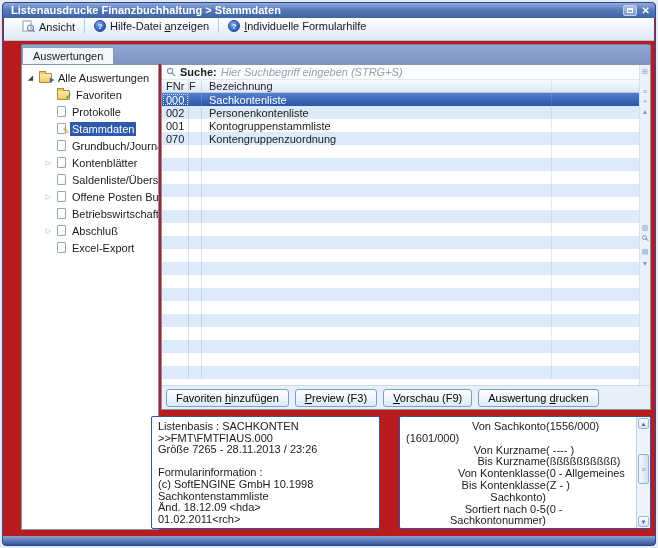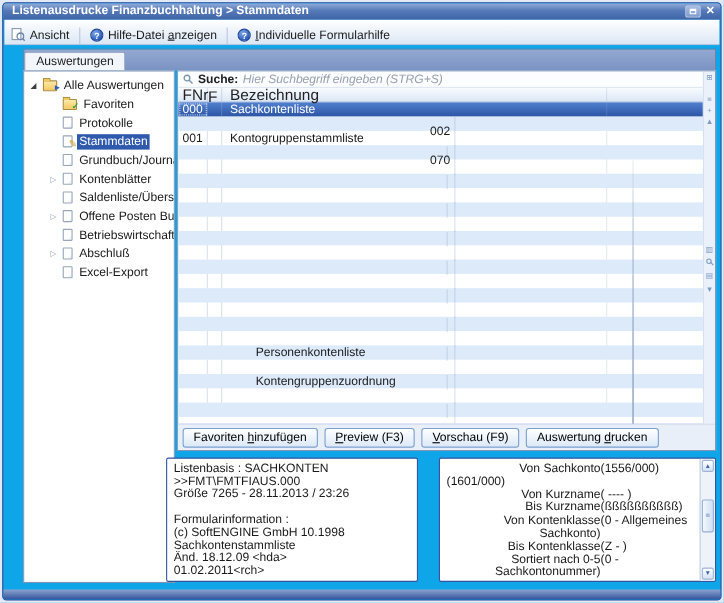--- a/index.html
+++ b/index.html
@@ -8,21 +8,21 @@
     background: #e3eaf5;
     font-family: "Liberation Sans", sans-serif;
     font-size: 11px;
     color: #1a1a1a;
     position: relative;
     overflow: hidden;
   }
   .window {
     position: absolute; left: 2px; top: 2px; width: 654px; height: 544px;
     border: 1px solid #29499b; border-radius: 4px;
-    background: #0ea5e9; overflow: hidden;
+    background: #b91c1c; overflow: hidden;
   }
   
   .titlebar {
     position: absolute; left: 0; top: 0; right: 0; height: 15px;
     background: linear-gradient(180deg, #93abd8 0%, #5579b8 45%, #3f64a6 100%);
     color: #fff; font-weight: bold; line-height: 15px; padding-left: 8px;
     border-radius: 3px 3px 0 0;
   }
   .title-controls { position: absolute; right: 5px; top: 1px; display: flex; gap: 5px; align-items: center; height: 13px; }
   .restore-btn {
@@ -30,21 +30,21 @@
     background: linear-gradient(#a9bde2,#7f9ccf); border: 1px solid #c4d2ec;
     display: flex; align-items: center; justify-content: center;
   }
   .restore-btn .sq { width: 6px; height: 5px; border: 1px solid #fff; border-top-width: 2px; }
   .close-btn { color: #fff; font-weight: bold; font-size: 10px; line-height: 11px; }
   
   .toolbar {
     position: absolute; left: 1px; top: 15px; right: 1px; height: 23px;
     background: linear-gradient(180deg, #ffffff, #dbe7f5);
     border-bottom: 1px solid #b3c4dd;
-    display: flex; align-items: flex-end; padding-left: 0;
+    display: flex; align-items: flex-start; padding-left: 12px;
   }
   .tool-btn { display: flex; align-items: center; gap: 4px; padding: 2px 6px; border-radius: 2px; }
   .tool-sep { width: 1px; height: 15px; background: #b9c8de; margin: 0 3px; }
   .help-ic {
     width: 12px; height: 12px; border-radius: 50%;
     background: radial-gradient(circle at 35% 30%, #7fa8e8, #2c5cb8 70%);
     border: 1px solid #24479a; color: #fff; font-weight: bold; font-size: 8px;
     display: flex; align-items: center; justify-content: center;
   }
   .mn { text-decoration: underline; }
@@ -86,29 +86,29 @@
     background: #fff; border: 1px solid #8494b2;
     display: flex; flex-direction: column;
   }
   .table-main { flex: 1; position: relative; padding-right: 11px; overflow: hidden; }
   .search-row { height: 15px; display: flex; align-items: center; gap: 4px; padding-left: 4px;
     background: #fbfdff; border-bottom: 1px solid #e0e8f4; }
   .search-label { font-weight: bold; color: #222; }
   .search-placeholder { font-style: italic; color: #98a0ac; }
   .header-row, .grid-row { display: flex; }
   .header-row { height: 13px; background: linear-gradient(#f8fbfe, #dce8f6); border-bottom: 1px solid #bac9e0;
-    font-size: 14px; color: #222; align-items: center; }
+    font-size: 11px; color: #222; align-items: center; }
   .grid-row { height: 13px; align-items: center; }
   .c-fnr { width: 27px; flex: 0 0 27px; padding-left: 4px; border-right: 1px solid rgba(150,170,200,.35); height: 100%; display: flex; align-items: center; }
   .c-f   { width: 13px; flex: 0 0 13px; border-right: 1px solid rgba(150,170,200,.35); height: 100%; }
   .c-bez { width: 350px; flex: 0 0 350px; padding-left: 7px; border-right: 1px solid rgba(150,170,200,.25); height: 100%; display: flex; align-items: center; }
   .c-rest { flex: 1; height: 100%; }
   .grid-row.sel { background: linear-gradient(#5180cf, #2c55a4); color: #fff; }
   .grid-row.sel .c-fnr { outline: 1px dotted #cfe0ff; outline-offset: -2px; }
-  .grid-row.alt { background: #dceafa; flex-direction: column; }
+  .grid-row.alt { background: #dceafa; }
   .side-strip { position: absolute; right: 0; top: 0; bottom: 0; width: 11px;
     background: #eaf1fb; border-left: 1px solid #d5e0f0; }
   .strip-ic { position: absolute; left: 0; width: 10px; text-align: center; font-size: 7px; color: #7e9ac2; line-height: 9px; }
   .mini-mag { position: absolute; left: 2px; width: 5px; height: 5px; border: 1px solid #7e9ac2; border-radius: 50%; }
   .mini-mag::after { content: ""; position: absolute; width: 4px; height: 1px; background: #7e9ac2;
     transform: rotate(45deg); right: -3px; bottom: -1px; }
   .button-bar { height: 24px; background: #e9eff9; border-top: 1px solid #ccd8ea;
     display: flex; gap: 6px; align-items: center; padding: 0 4px; }
   .btn { font-size: 11px; font-family: "Liberation Sans", sans-serif; border: 1px solid #7aa0cf; border-radius: 3px;
     background: linear-gradient(#ffffff, #dce9f7); padding: 1px 9px; height: 18px; }
@@ -437,26 +437,26 @@
         </div>
         <div class="sel-line">
           <span class="lbl">Bis Kurzname</span>
           <span class="val">(ßßßßßßßßßß)</span>
         </div>
         <div class="sel-line">
           <span class="lbl">Von Kontenklasse</span>
           <span class="val">(0 - Allgemeines</span>
         </div>
         <div class="sel-line">
+          <span class="lbl">Bis Kontenklasse</span>
+          <span class="val">(Z - )</span>
+        </div>
+        <div class="sel-line">
           <span class="lbl">Sachkonto)</span>
           <span class="val"></span>
-        </div>
-        <div class="sel-line">
-          <span class="lbl">Bis Kontenklasse</span>
-          <span class="val">(Z - )</span>
         </div>
         <div class="sel-line">
           <span class="lbl">Sortiert nach 0-5</span>
           <span class="val">(0 -</span>
         </div>
         <div class="sel-line">
           <span class="lbl">Sachkontonummer)</span>
           <span class="val"></span>
         </div>
       </div>

